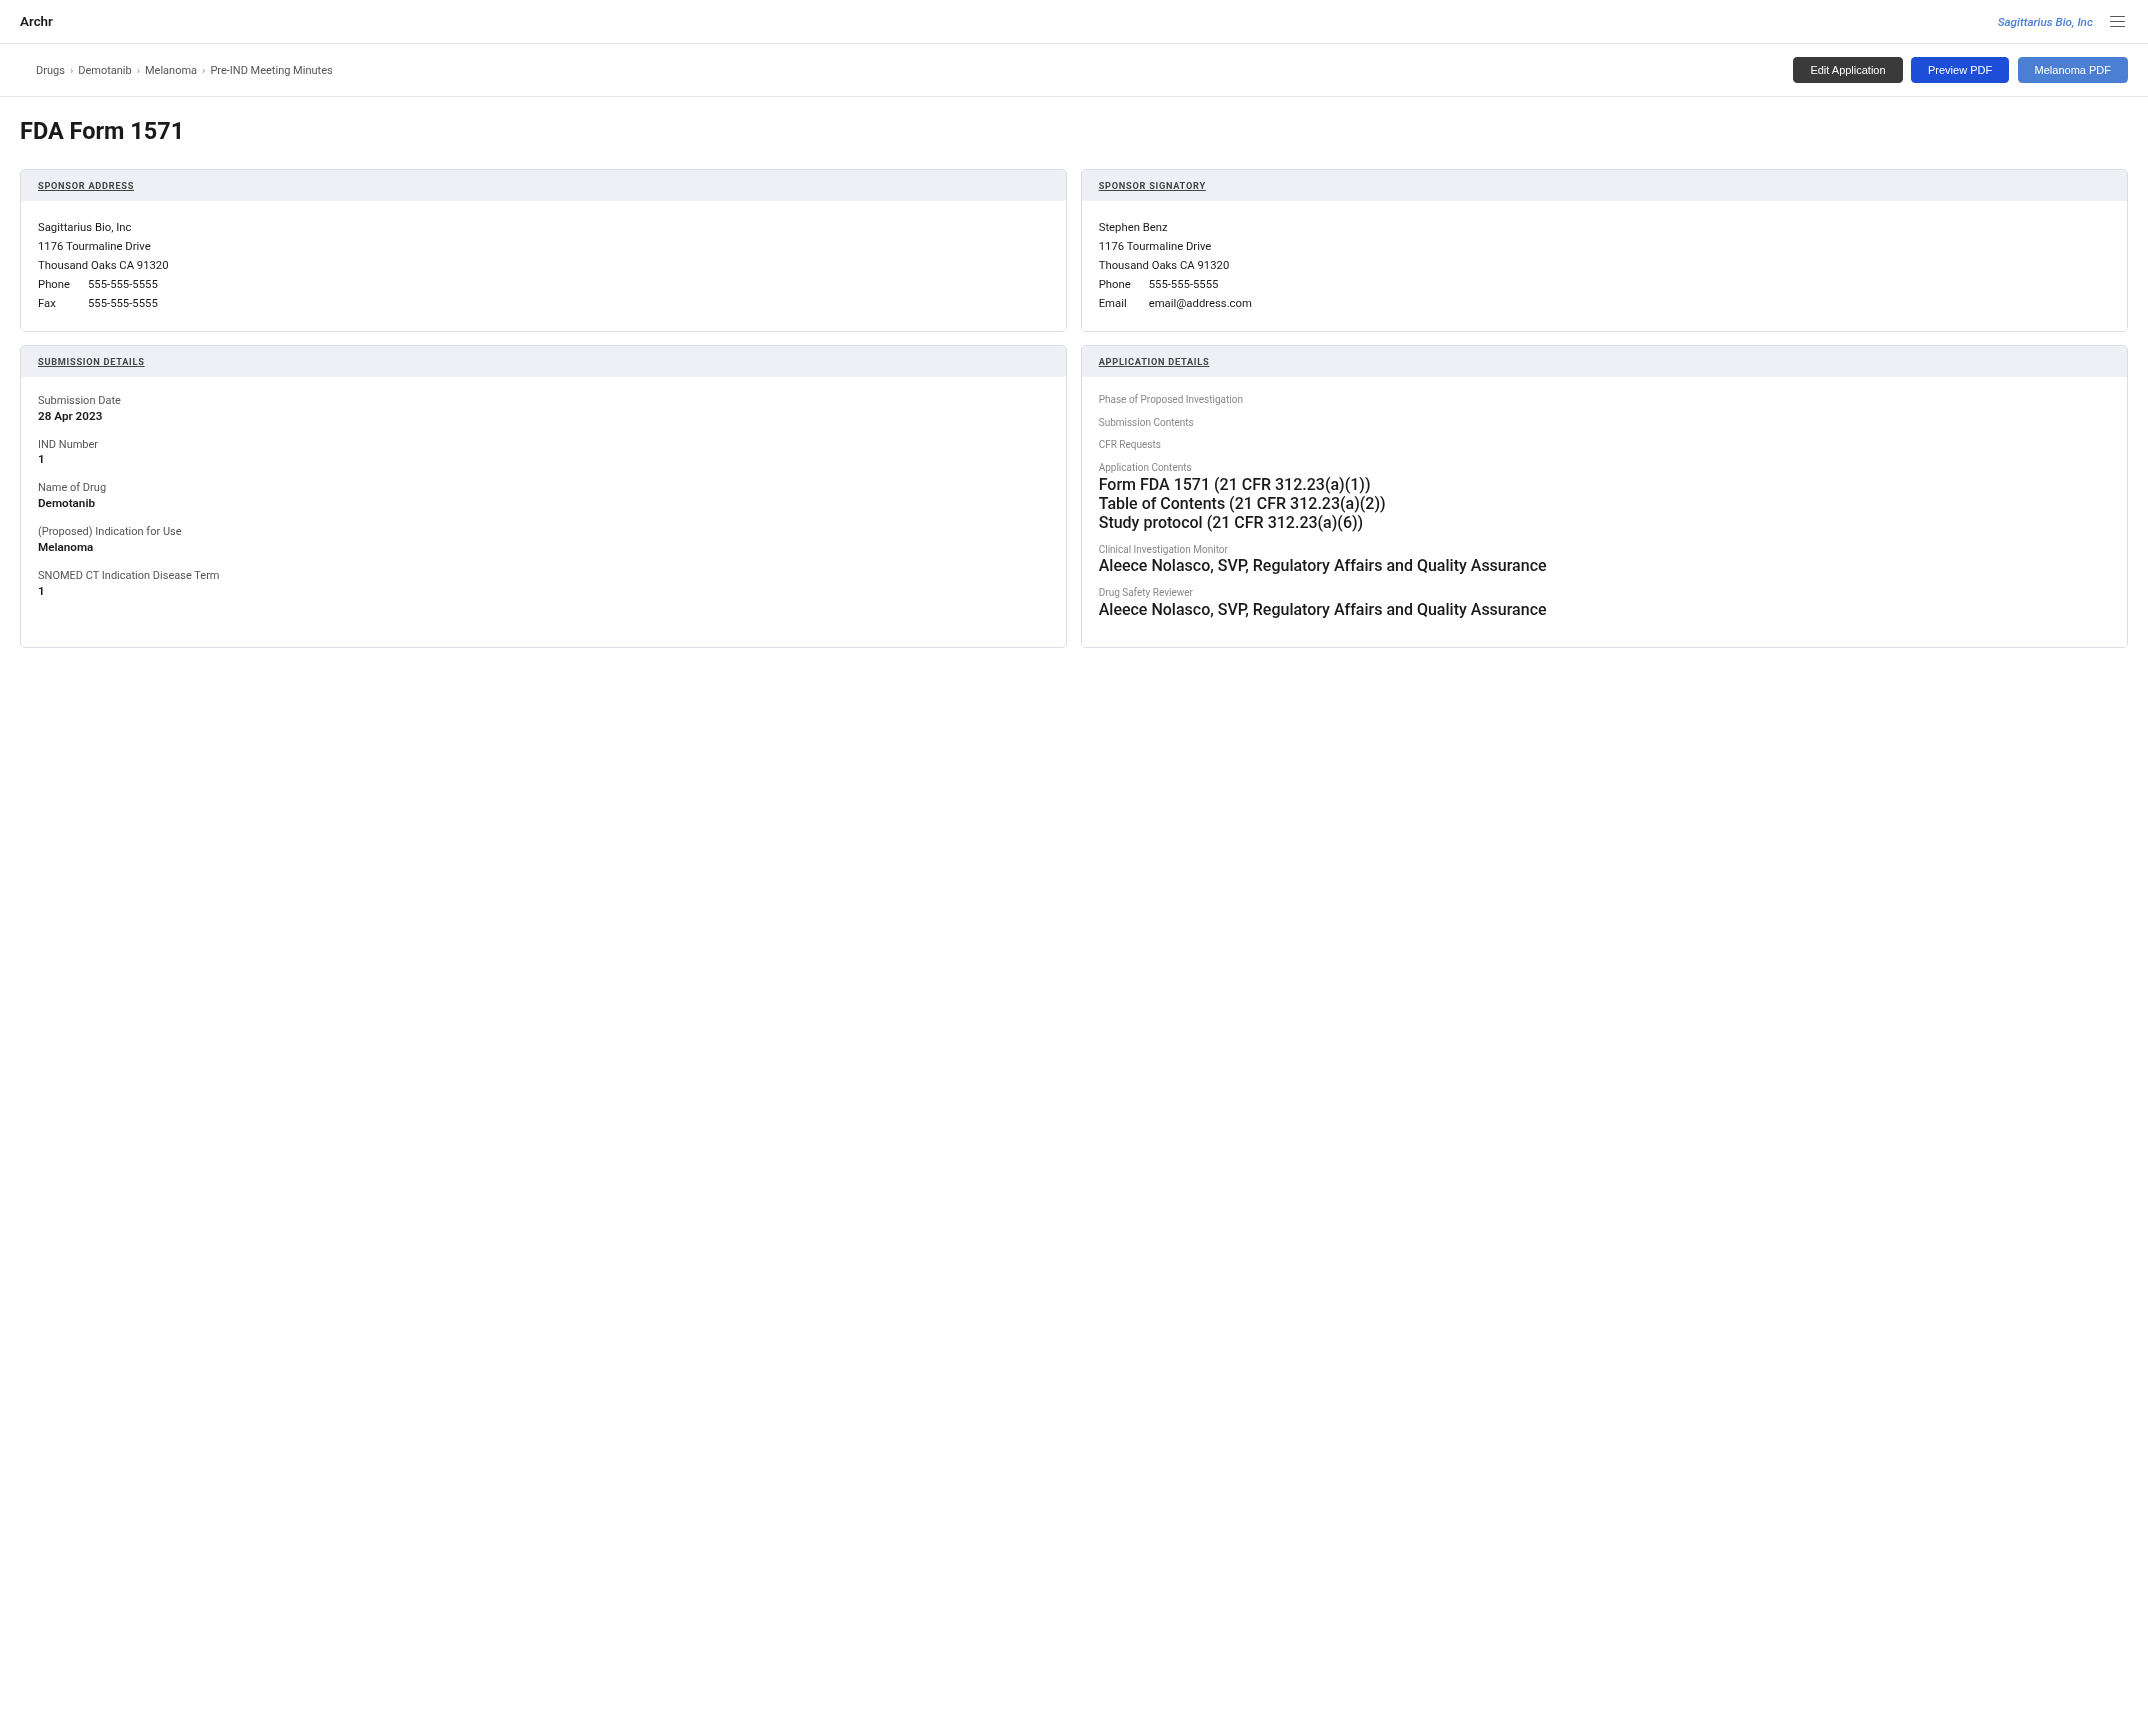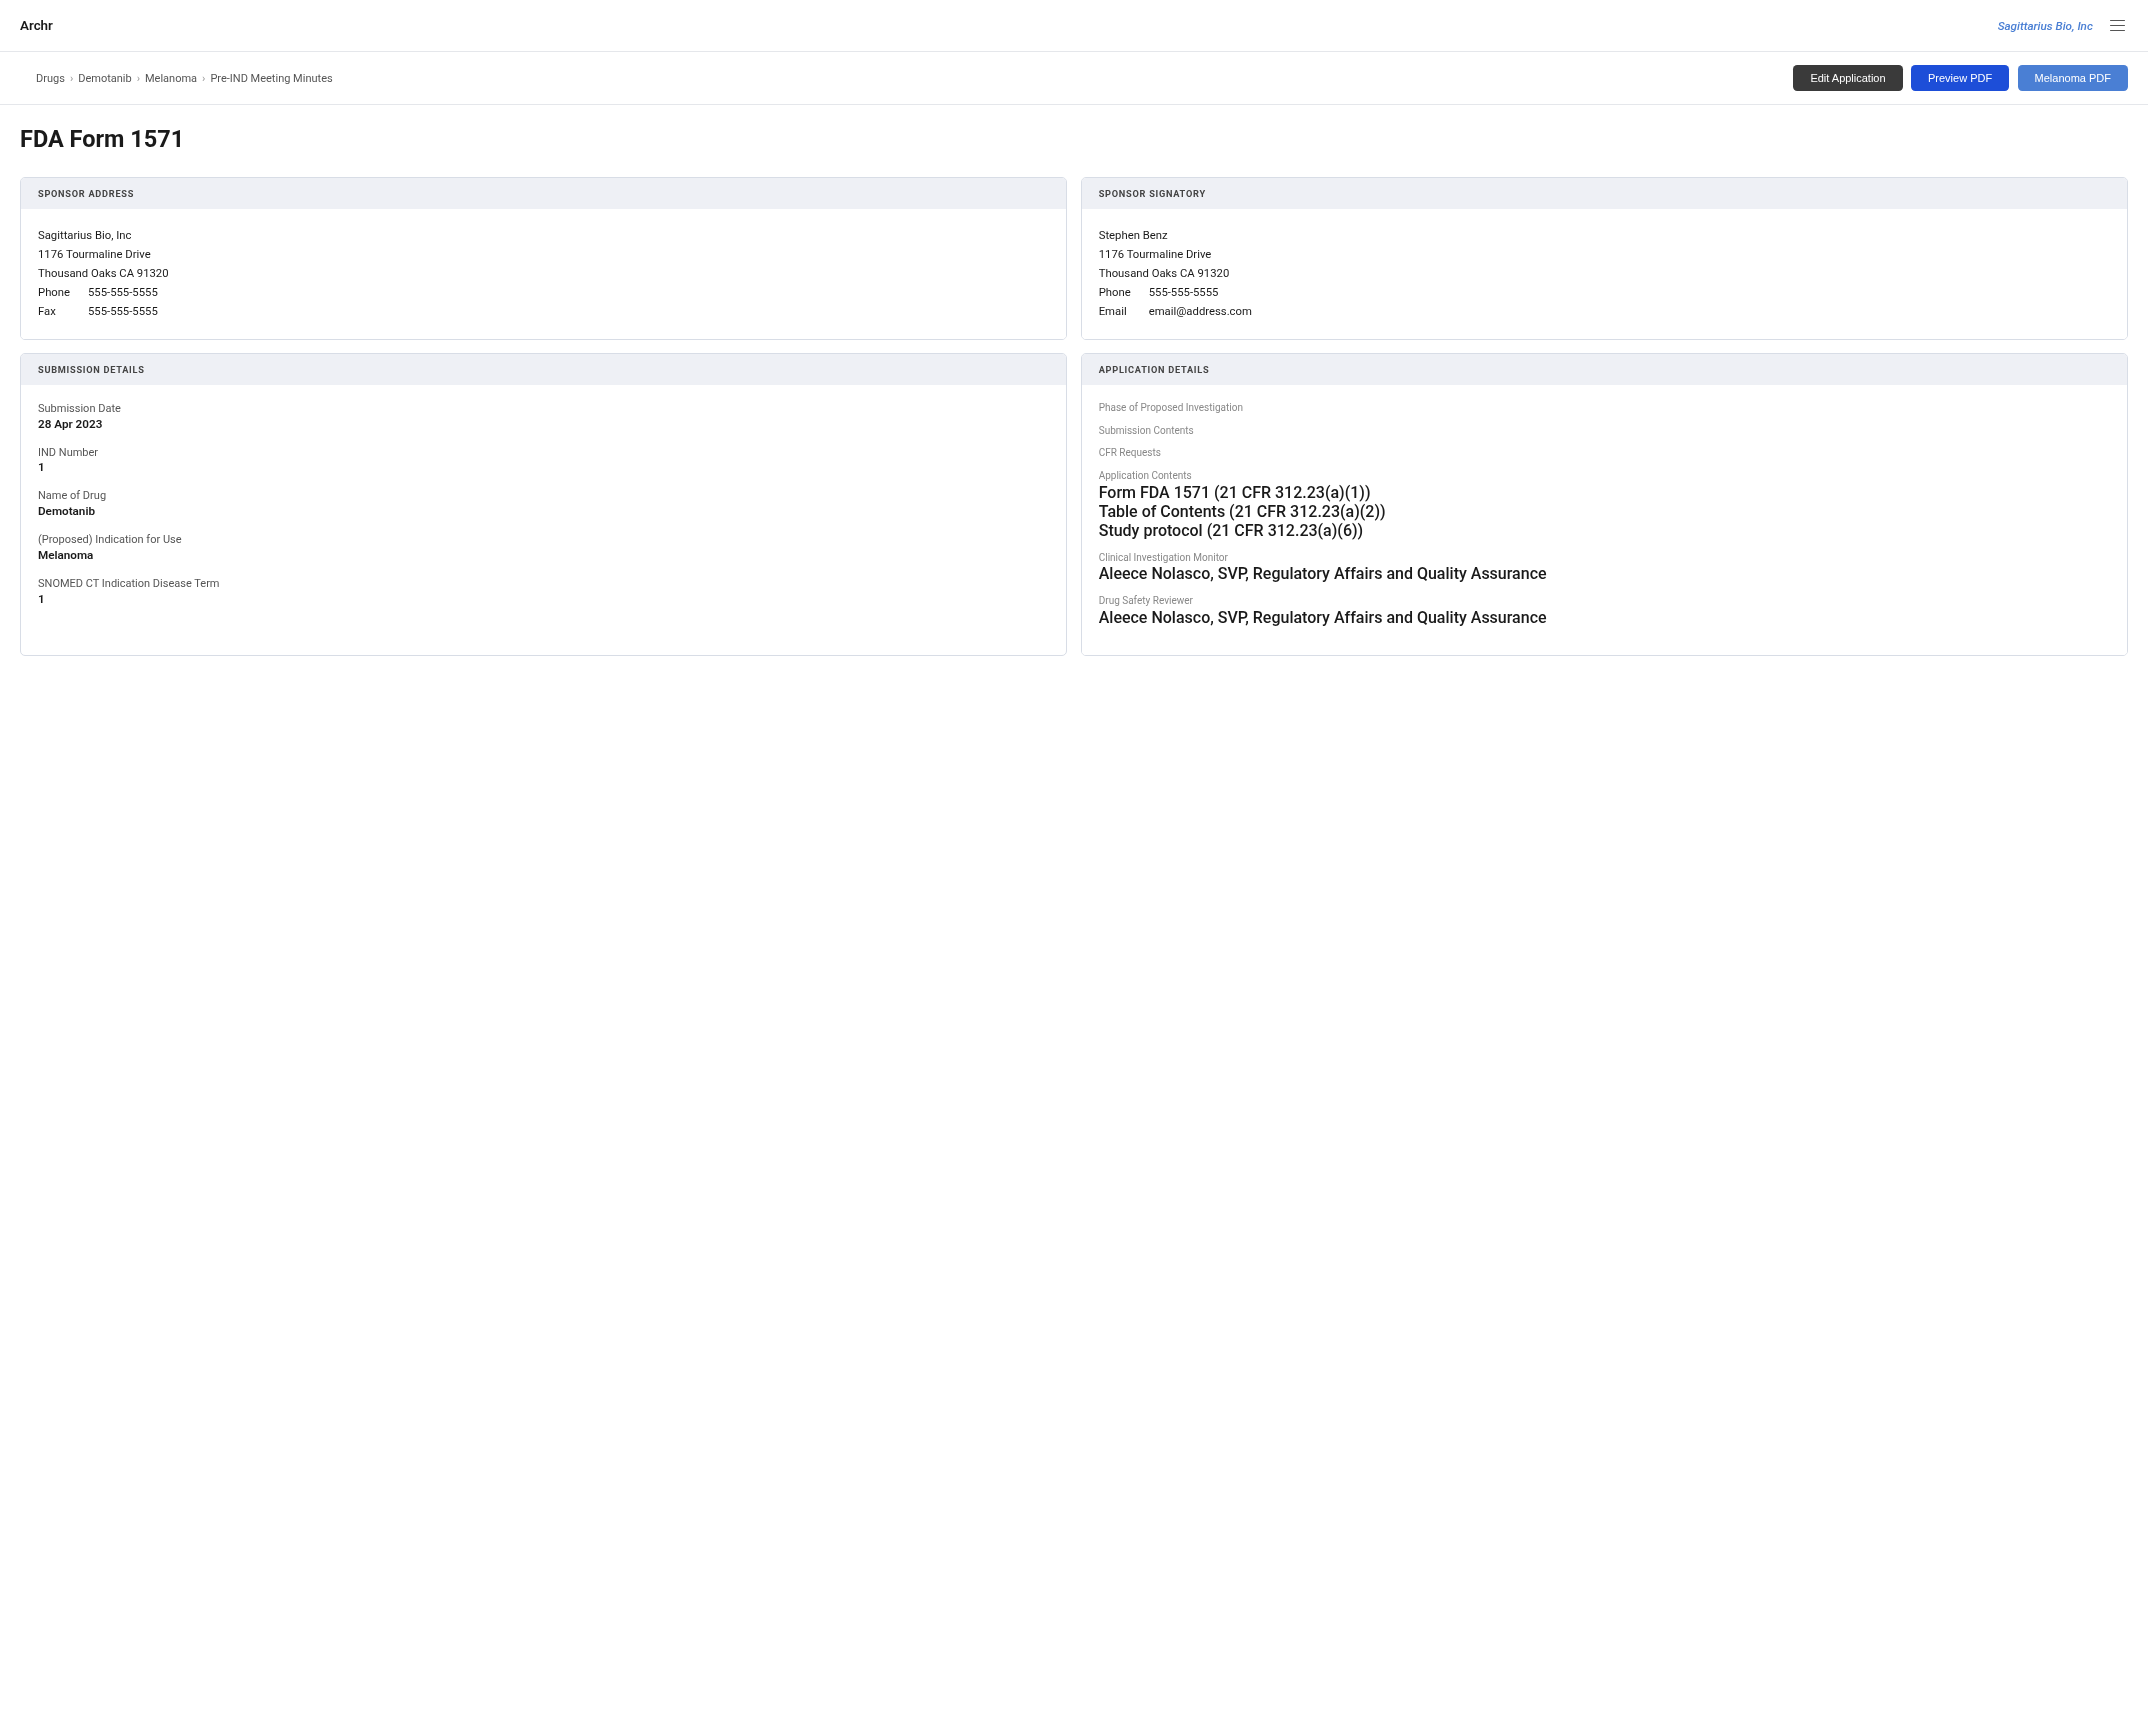--- a/index.html
+++ b/index.html
@@ -14,21 +14,21 @@
       color: #1a1a1a;
       background: #fff;
     }
 
     
     .navbar {
       display: flex;
       align-items: center;
       justify-content: space-between;
       padding: 0 20px;
-      height: 52px;
+      height: 44px;
       border-bottom: 0.8px solid #e5e7eb;
     }
 
     .navbar-brand {
       font-size: 13.4px;
       font-weight: 600;
       color: #1a1a1a;
     }
 
     .navbar-right {
@@ -138,20 +138,21 @@
     }
 
     .card-header {
       background: #eef0f5;
       padding: 10px 17px;
       font-size: 9.2px;
       font-weight: 700;
       letter-spacing: 0.08em;
       color: #444;
       text-transform: uppercase;
+      text-decoration: underline;
     }
 
     .card-body {
       padding: 17px;
       background: #fff;
     }
 
     
     .address-block {
       line-height: 1.7;

